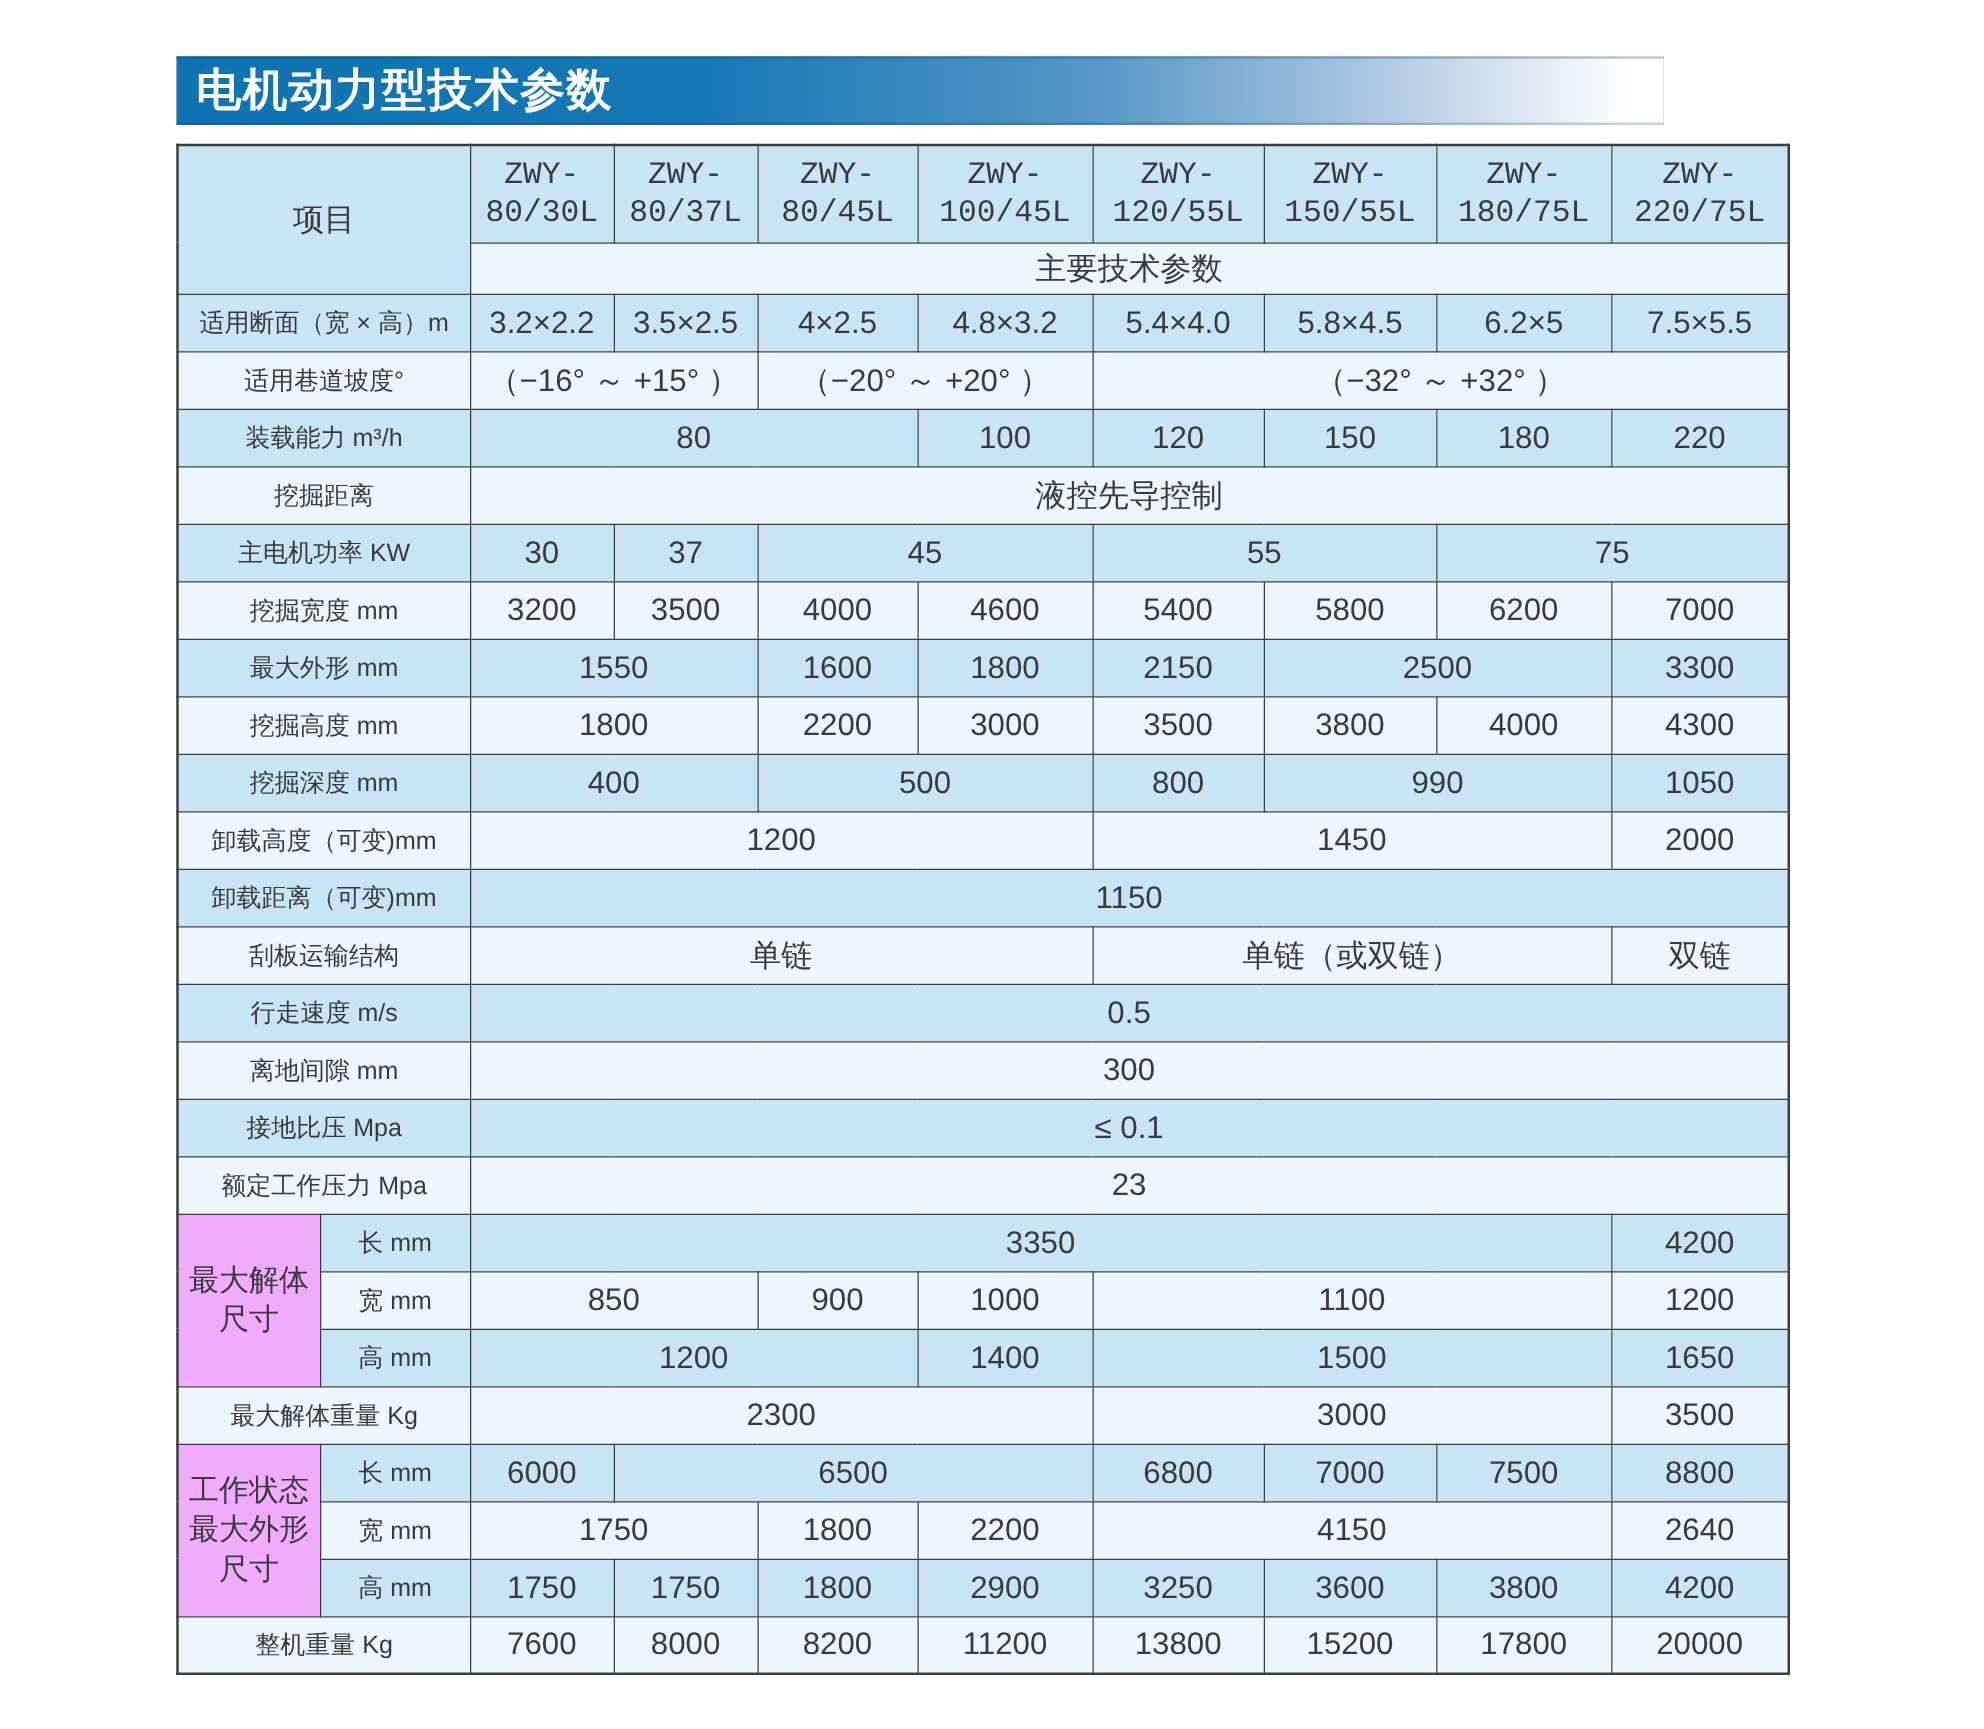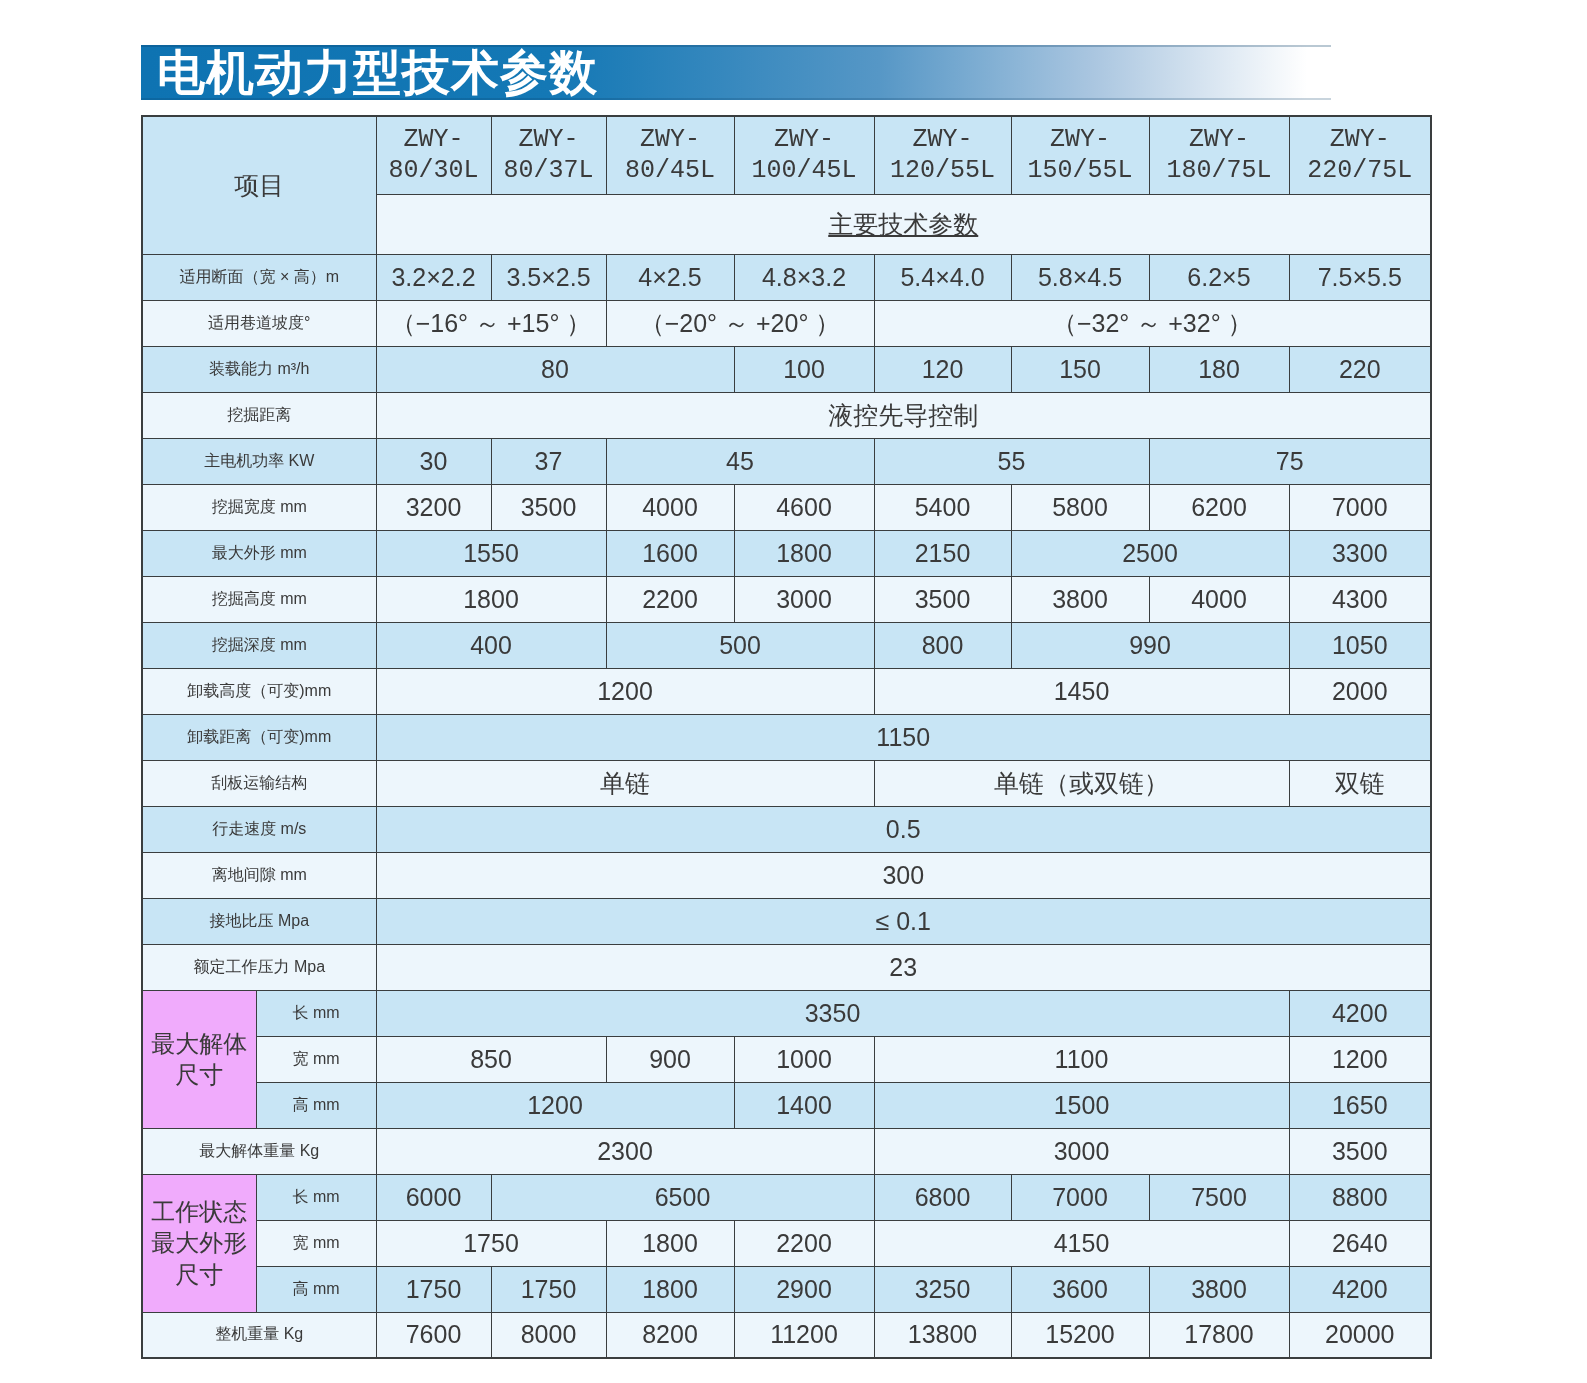--- a/index.html
+++ b/index.html
@@ -20,21 +20,21 @@
     background: linear-gradient(90deg, #0e73b2 0%, #1478b5 35%, #5697c6 62%, #aac6e0 80%, #ffffff 98%);
     border-top: 2px solid rgba(8, 60, 100, 0.28);
     border-bottom: 2px solid rgba(8, 60, 100, 0.22);
     box-sizing: border-box;
     display: flex;
     align-items: center;
   }
   .title-bar h1 {
     margin: 0;
     padding-left: 16px;
-    font-size: 48px;
+    font-size: 36px;
     font-weight: bold;
     color: #ffffff;
     letter-spacing: 1px;
   }
   table.spec-table {
     position: absolute;
     left: 141px;
     top: 115px;
     width: 1289px;
     border-collapse: collapse;
@@ -45,27 +45,27 @@
   table.spec-table td, table.spec-table th {
     border: 1px solid #3a3e3f;
     text-align: center;
     vertical-align: middle;
     padding: 0 2px;
     font-weight: normal;
     overflow: hidden;
   }
   table.spec-table { border: 2px solid #3a3e3f; }
   tr.model-row { height: 78px; }
-  tr.subheader-row { height: 60px; text-decoration: underline; }
+  tr.subheader-row { height: 41px; }
   tr.data-row { height: 46px; }
   .band-blue { background: #c8e5f5; }
   .band-pale { background: #edf6fc; }
   .model-cell { white-space: pre-line; line-height: 1.25; font-family: Liberation Mono, monospace; }
   .group-label { background: #f0abfc; white-space: pre-line; line-height: 1.3; font-size: 24px; }
-  .row-label { font-size: 16px; }
+  .row-label { font-size: 20px; }
 </style>
 </head>
 <body>
 
 <div class="title-bar">
   <h1>电机动力型技术参数</h1>
 </div>
 
 <table class="spec-table">
   <colgroup>

